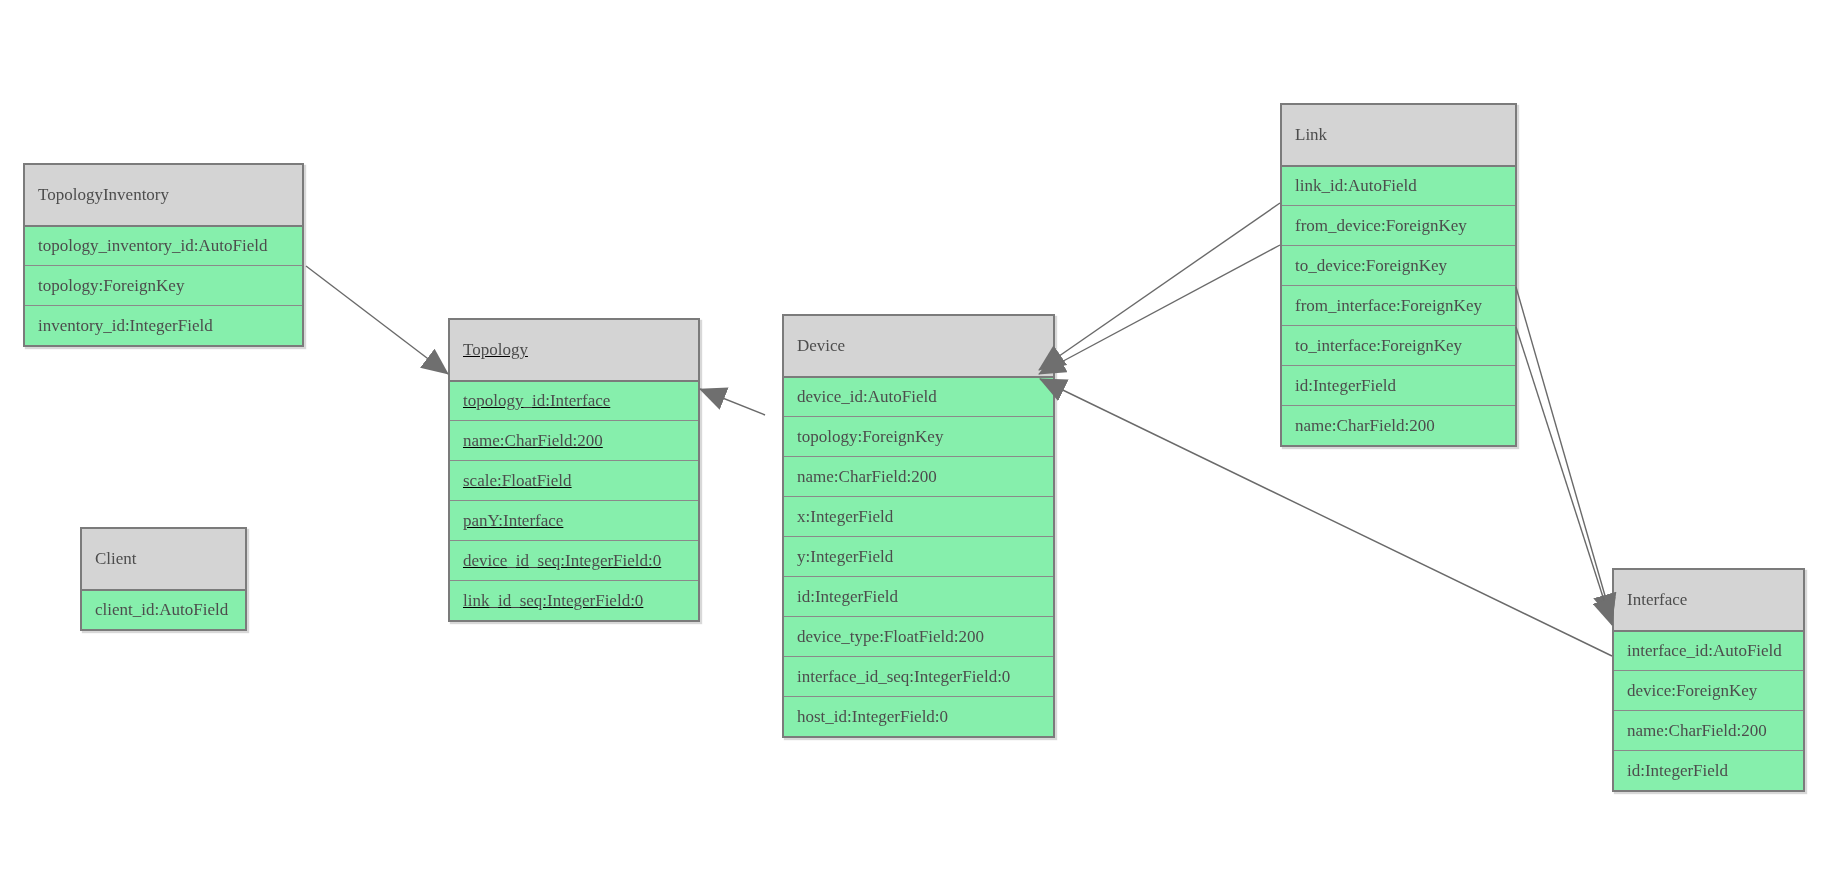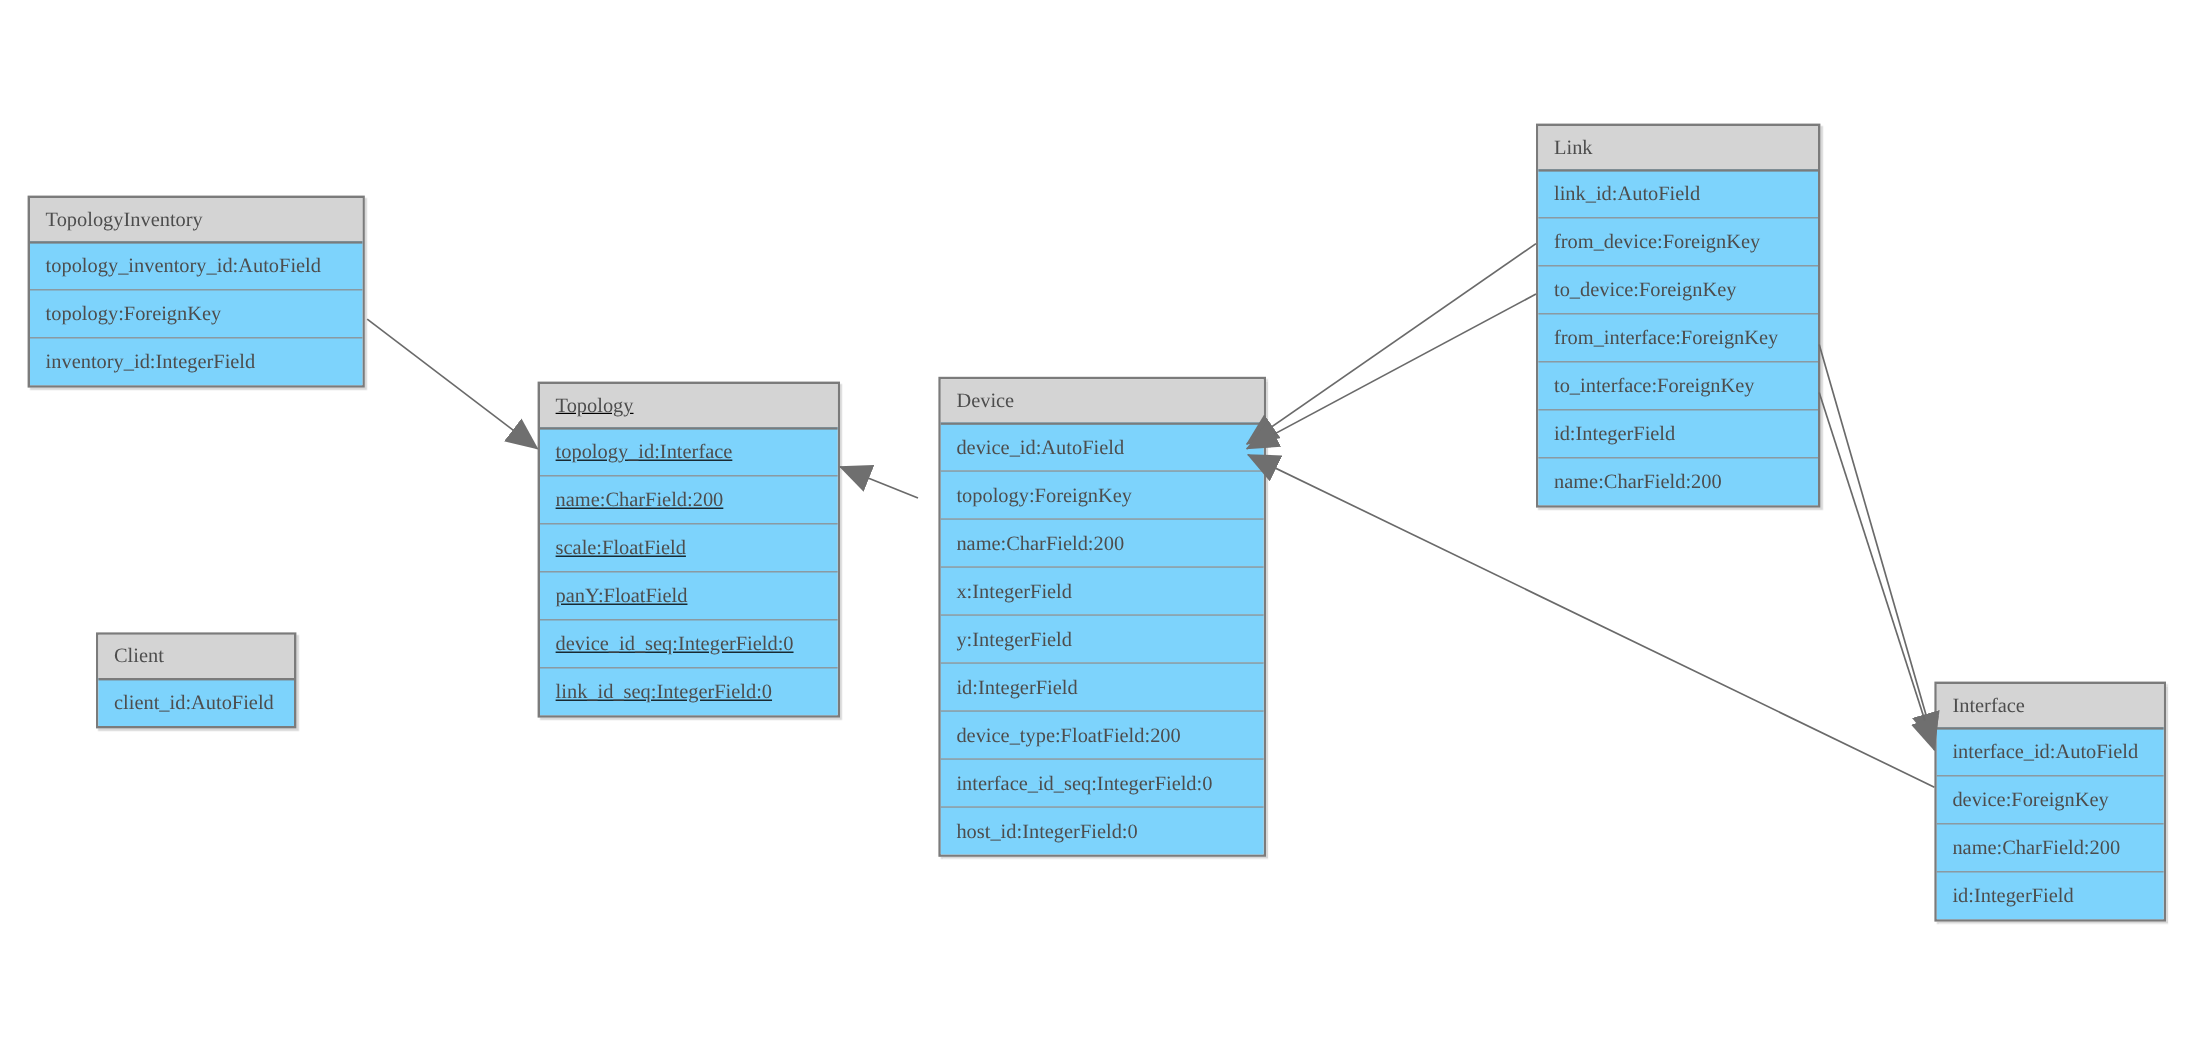--- a/index.html
+++ b/index.html
@@ -33,31 +33,31 @@
     background: #ffffff;
     border: 2px solid var(--border);
     box-sizing: border-box;
     box-shadow: 2px 2px 1px rgba(100,100,100,0.25);
   }
   .entity-header {
     height: 36px;
     background: var(--header-bg);
     display: flex;
     align-items: center;
-    padding: 0 13px;
+    padding: 12px 13px;
     font-size: 17px;
     color: var(--text);
     white-space: nowrap;
     overflow: hidden;
   }
   .entity-row {
     height: 40px;
     box-sizing: border-box;
     border-top: 1px solid var(--row-sep);
-    background: #7dd3fc;
+    background: #86efac;
     display: flex;
     align-items: center;
     padding: 0 13px;
     font-size: 17px;
     color: var(--text);
     white-space: nowrap;
     overflow: hidden;
   }
   .entity-row.first {
     border-top: 2px solid var(--border);
@@ -91,21 +91,21 @@
       <div class="entity-header">TopologyInventory</div>
       <div class="entity-row first">topology_inventory_id:AutoField</div>
       <div class="entity-row">topology:ForeignKey</div>
       <div class="entity-row">inventory_id:IntegerField</div>
     </div>
     <div class="entity" style="left: 448px; top: 318px; width: 252px; text-decoration: underline;">
       <div class="entity-header">Topology</div>
       <div class="entity-row first">topology_id:Interface</div>
       <div class="entity-row">name:CharField:200</div>
       <div class="entity-row">scale:FloatField</div>
-      <div class="entity-row">panY:FloatField</div>
+      <div class="entity-row">panY:Interface</div>
       <div class="entity-row">device_id_seq:IntegerField:0</div>
       <div class="entity-row">link_id_seq:IntegerField:0</div>
     </div>
     <div class="entity" style="left: 80px; top: 527px; width: 167px; text-align: right;">
       <div class="entity-header">Client</div>
       <div class="entity-row first">client_id:AutoField</div>
     </div>
     <div class="entity" style="left: 782px; top: 314px; width: 273px;">
       <div class="entity-header">Device</div>
       <div class="entity-row first">device_id:AutoField</div>

